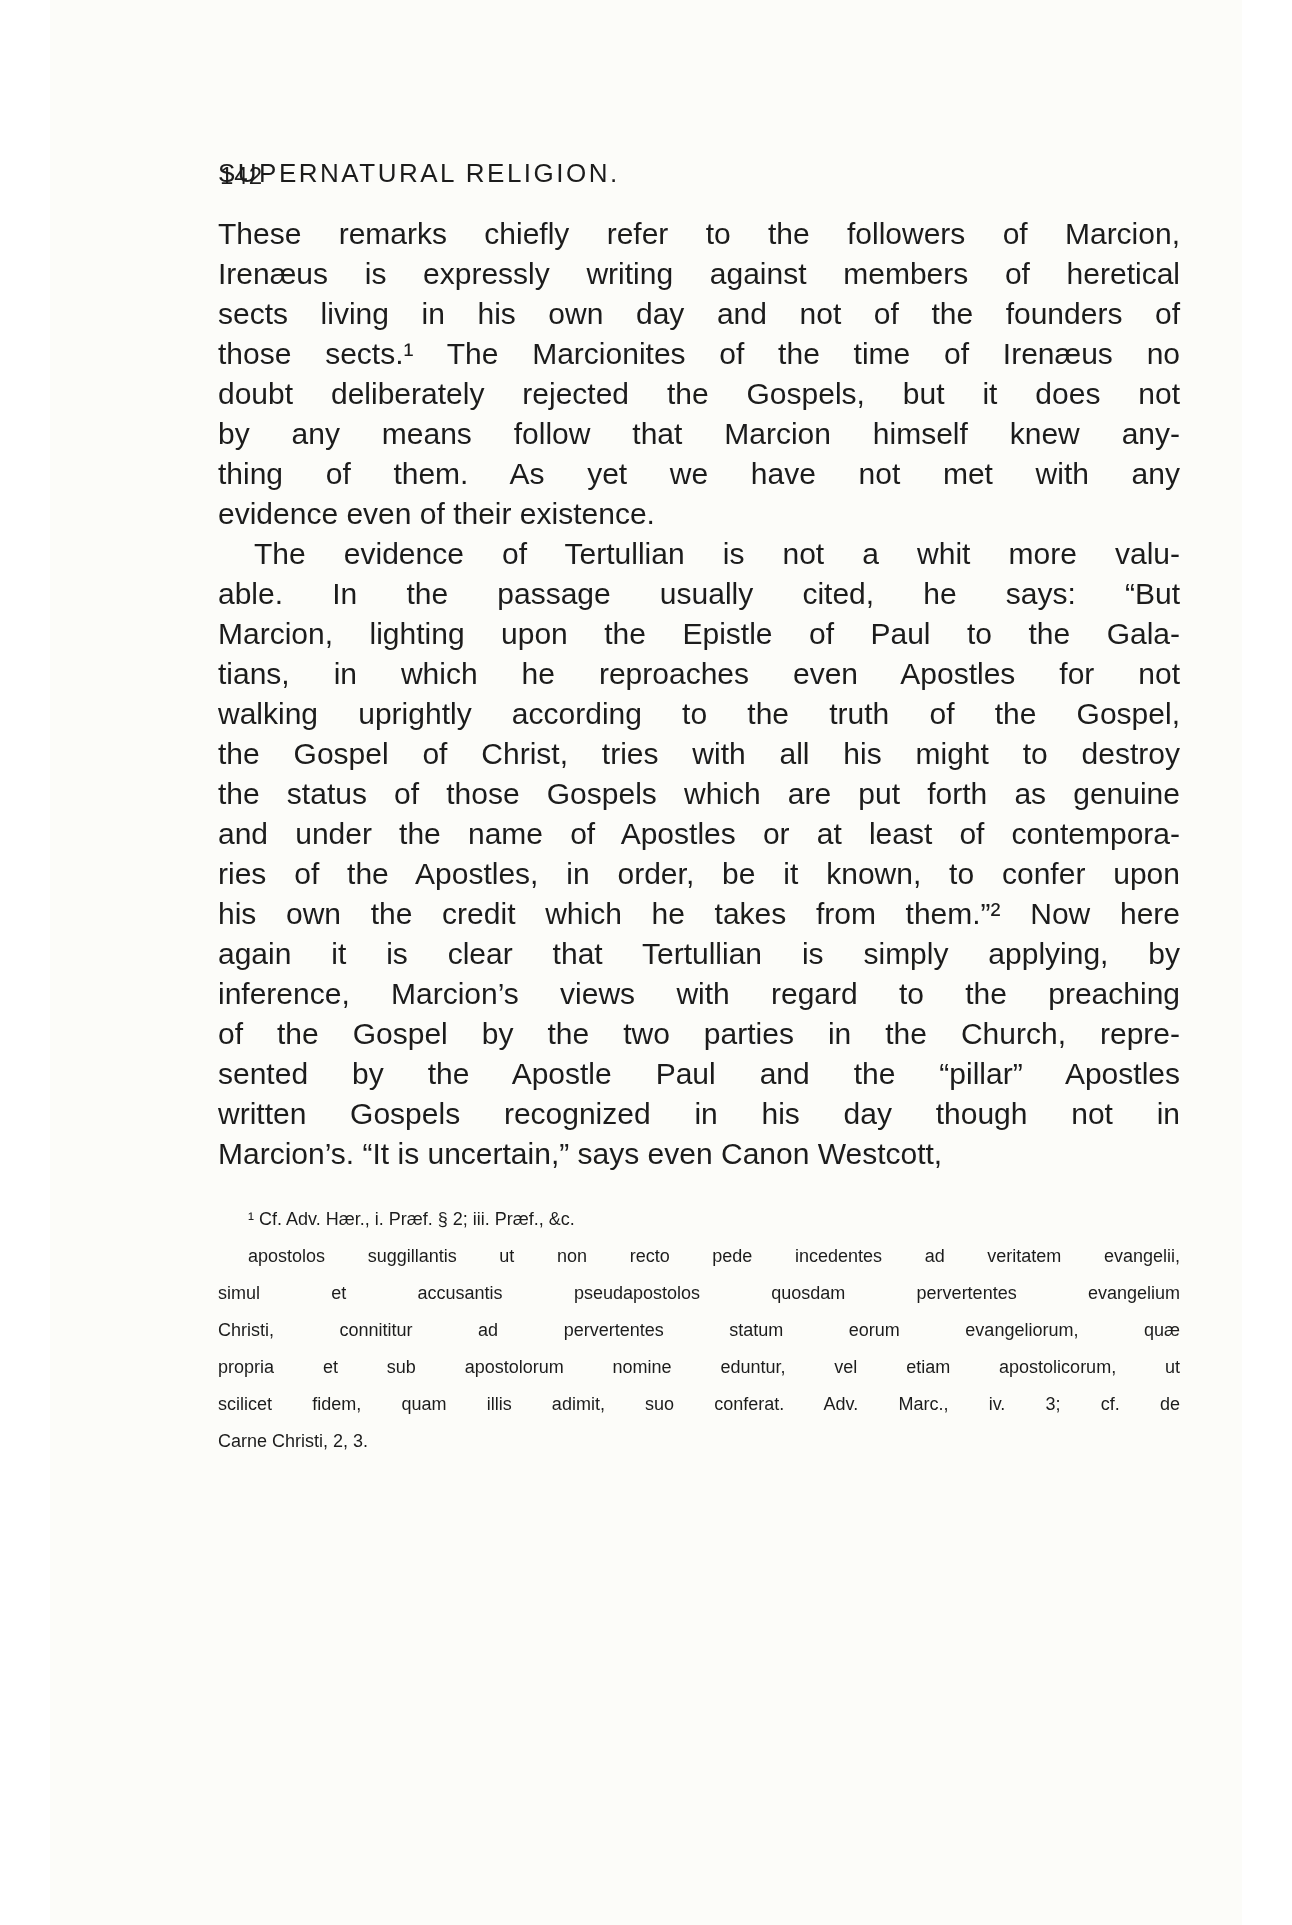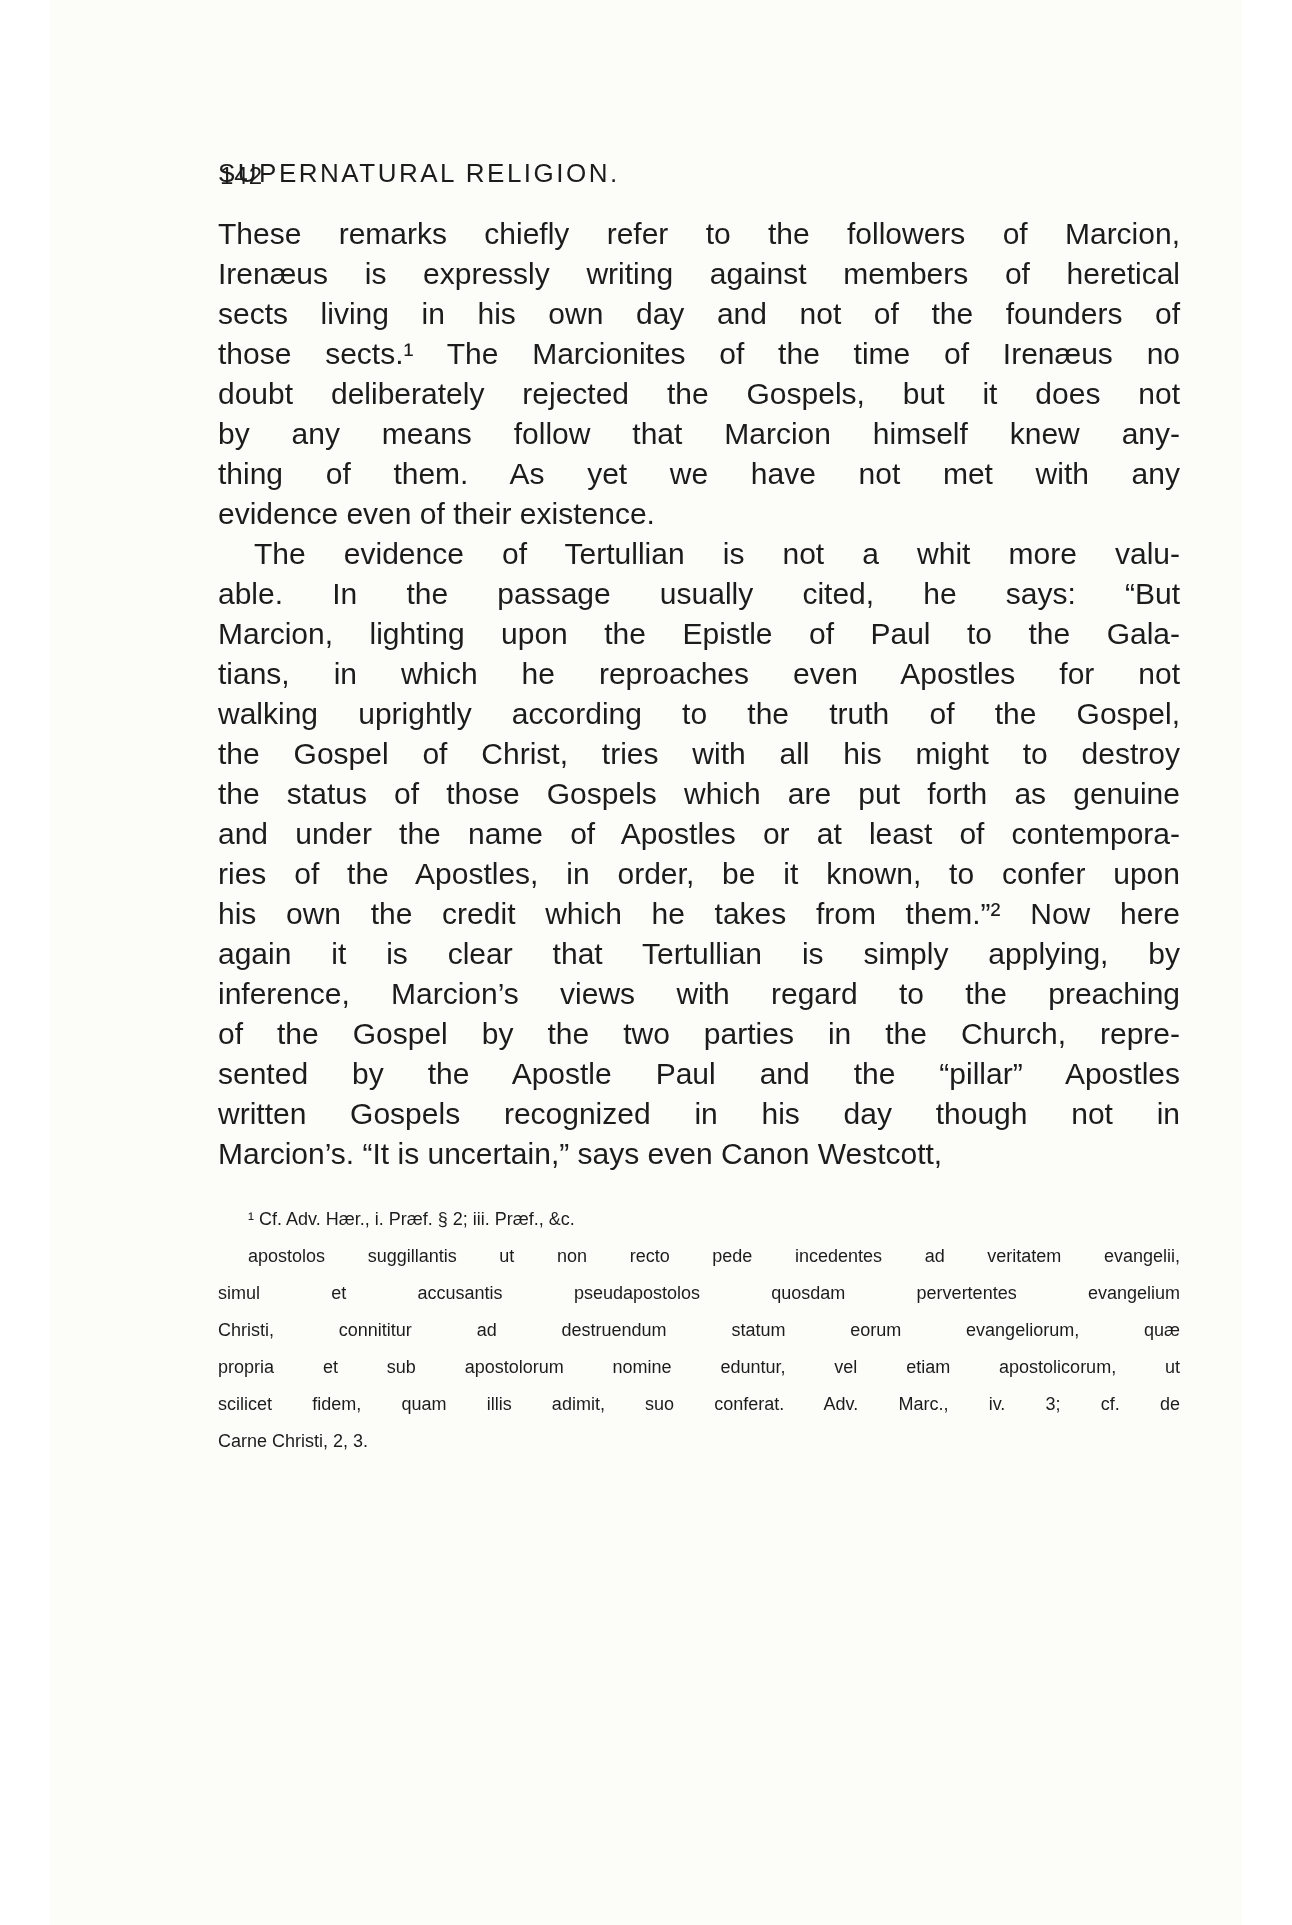--- a/index.html
+++ b/index.html
@@ -102,21 +102,21 @@
         </div>
     </div>
 
     <div class="footnotes">
       <div class="footnote">
           <div class="line line-last">¹ Cf. Adv. Hær., i. Præf. § 2; iii. Præf., &amp;c.</div>
         </div>
       <div class="footnote">
           <div class="line">apostolos suggillantis ut non recto pede incedentes ad veritatem evangelii,</div>
           <div class="line">simul et accusantis pseudapostolos quosdam pervertentes evangelium</div>
-          <div class="line">Christi, connititur ad destruendum statum eorum evangeliorum, quæ</div>
+          <div class="line">Christi, connititur ad pervertentes statum eorum evangeliorum, quæ</div>
           <div class="line">propria et sub apostolorum nomine eduntur, vel etiam apostolicorum, ut</div>
           <div class="line">scilicet fidem, quam illis adimit, suo conferat. Adv. Marc., iv. 3; cf. de</div>
           <div class="line line-last">Carne Christi, 2, 3.</div>
         </div>
     </div>
 
   </div>
 </div>
 
 </body></html>

